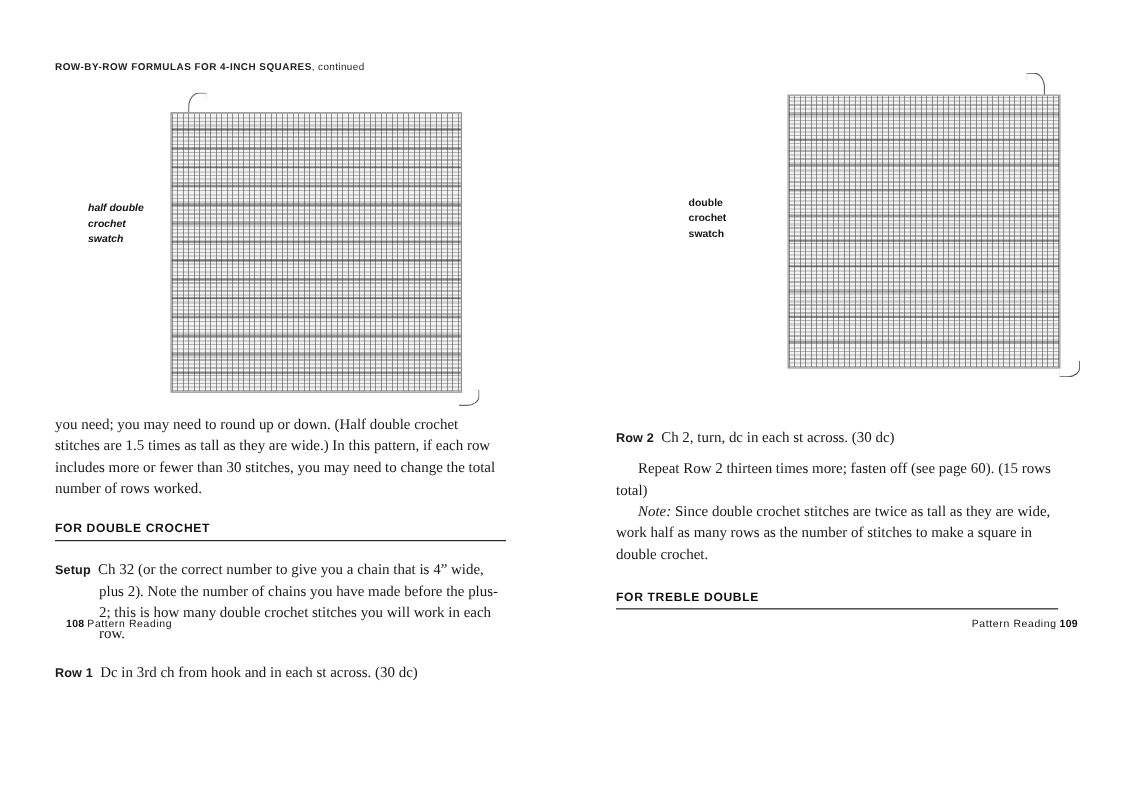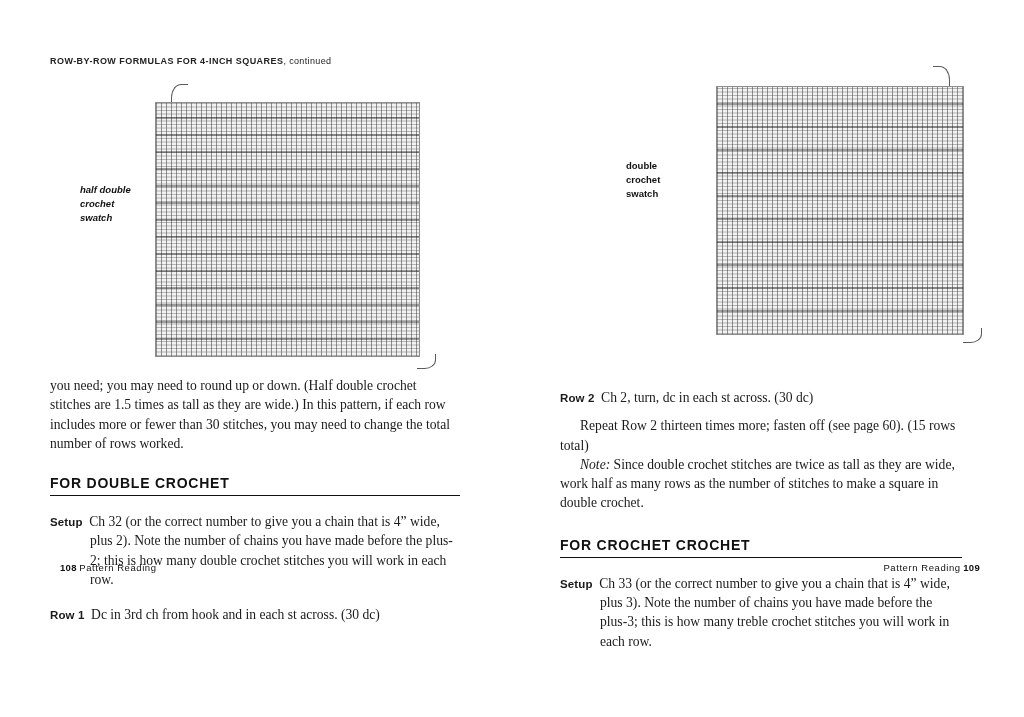--- a/index.html
+++ b/index.html
@@ -107,21 +107,21 @@
 
   
   p.body {
     font-size: 13.6px;
     line-height: 1.42;
     margin: 0 0 13px 0;
     text-align: left;
   }
   .section-head {
     font-family: "Liberation Sans", sans-serif;
-    font-size: 14px;
+    font-size: 11px;
     font-weight: bold;
     letter-spacing: 0.055em;
     color: #111;
     margin: 22px 0 12px 0;
     padding-bottom: 4px;
     border-bottom: 1.3px solid #111;
     display: block;
   }
   .step {
     font-size: 13.6px;
@@ -218,21 +218,21 @@
 
     <div class="folio folio-left">
       <span class="num">108</span>
       <span class="txt">Pattern Reading</span>
     </div>
   </div>
 
   <div class="page page-right">
 
     <div class="swatch-block" style="height:316px;">
-      <div class="swatch-label" style="left:66px; top:103px;">
+      <div class="swatch-label" style="left:66px; top:122px;">
         <div>double</div>
         <div>crochet</div>
         <div>swatch</div>
       </div>
 
       <div class="swatch-wrap" style="left:156px; top:30px;">
         <div class="yarn-tail" style="right:14px; top:-20px; transform: scaleX(-1);"></div>
         <div class="swatch" style="width:246px; height:247px;">
           <div class="rowline" style="top:16px;"></div>
           <div class="rowline" style="top:39px;"></div>
@@ -248,23 +248,22 @@
         <div class="yarn-tail-br" style="right:-18px; bottom:-8px;"></div>
       </div>
     </div>
 
     <p class="step" style="margin-bottom:9px;"><span class="lbl">Row 2</span><span>Ch 2, turn, dc in each st across.  (30 dc)</span></p>
 
     <p class="para-indent">Repeat Row 2 thirteen times more; fasten off (see page 60). (15 rows total)</p>
 
     <p class="para-indent note" style="margin-bottom:0;"><em>Note:</em><span> Since double crochet stitches are twice as tall as they are wide, work half as many rows as the number of stitches to make a square in double crochet.</span></p>
 
-    <div class="section-head" style="margin-top:24px;">FOR CROCHET CROCHET</div>
-
-    <p class="step"><span class="lbl">Setup</span><span>Ch 33 (or the correct number to give you a chain that is 4” wide, plus 3). Note the number of chains you have made before the plus-3; this is how many treble crochet stitches you will work in each row.</span></p>
+    <div class="section-head" style="margin-top:24px;">FOR TREBLE DOUBLE</div>
+
 
     <div class="folio folio-right">
       <span class="txt">Pattern Reading</span>
       <span class="num">109</span>
     </div>
   </div>
 
 </div>
 
 </body></html>

